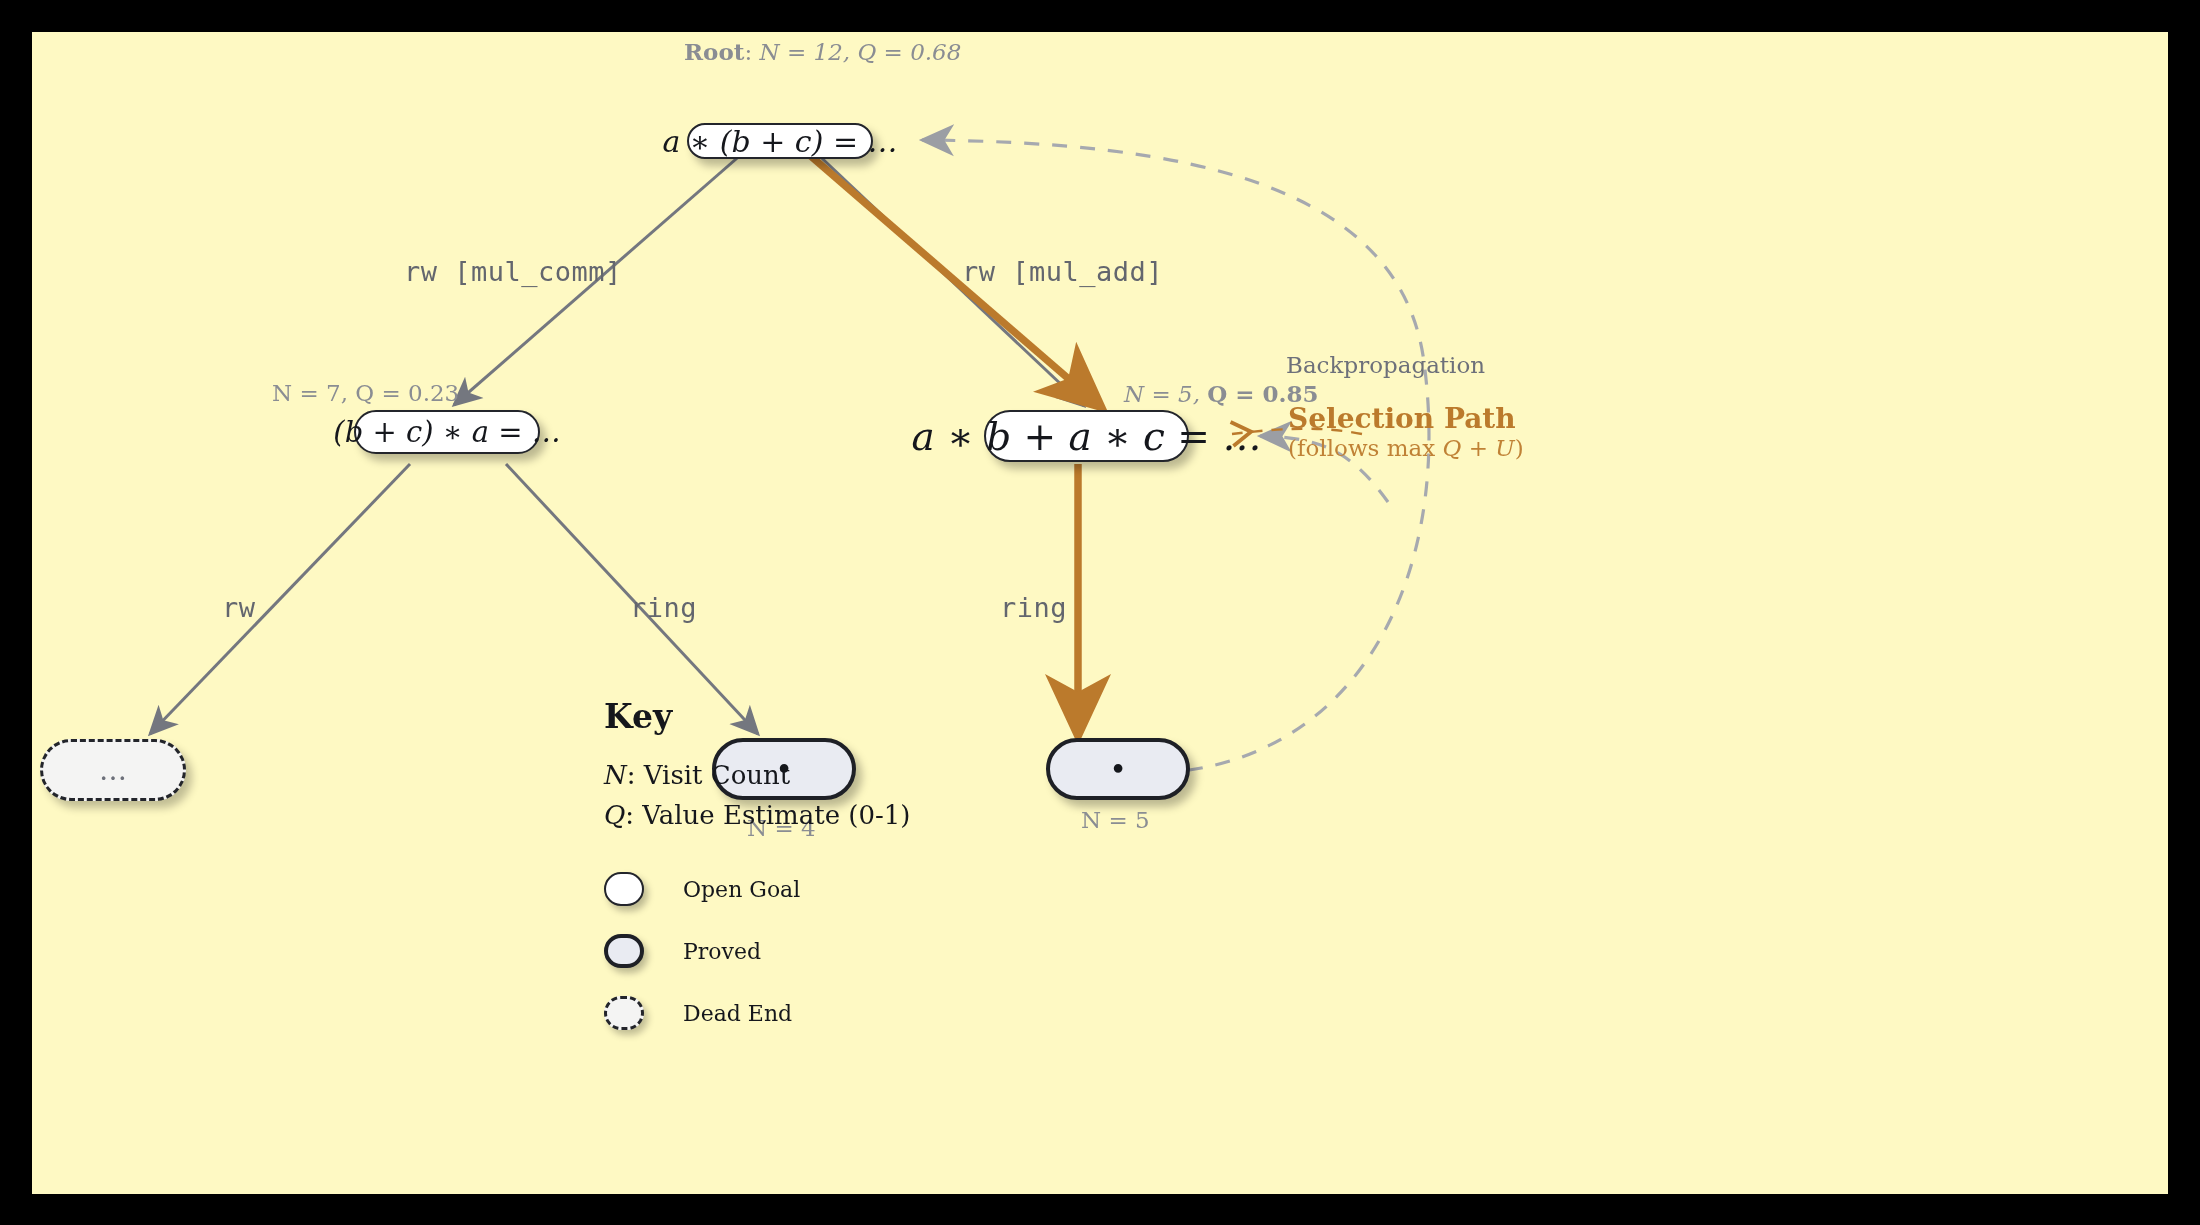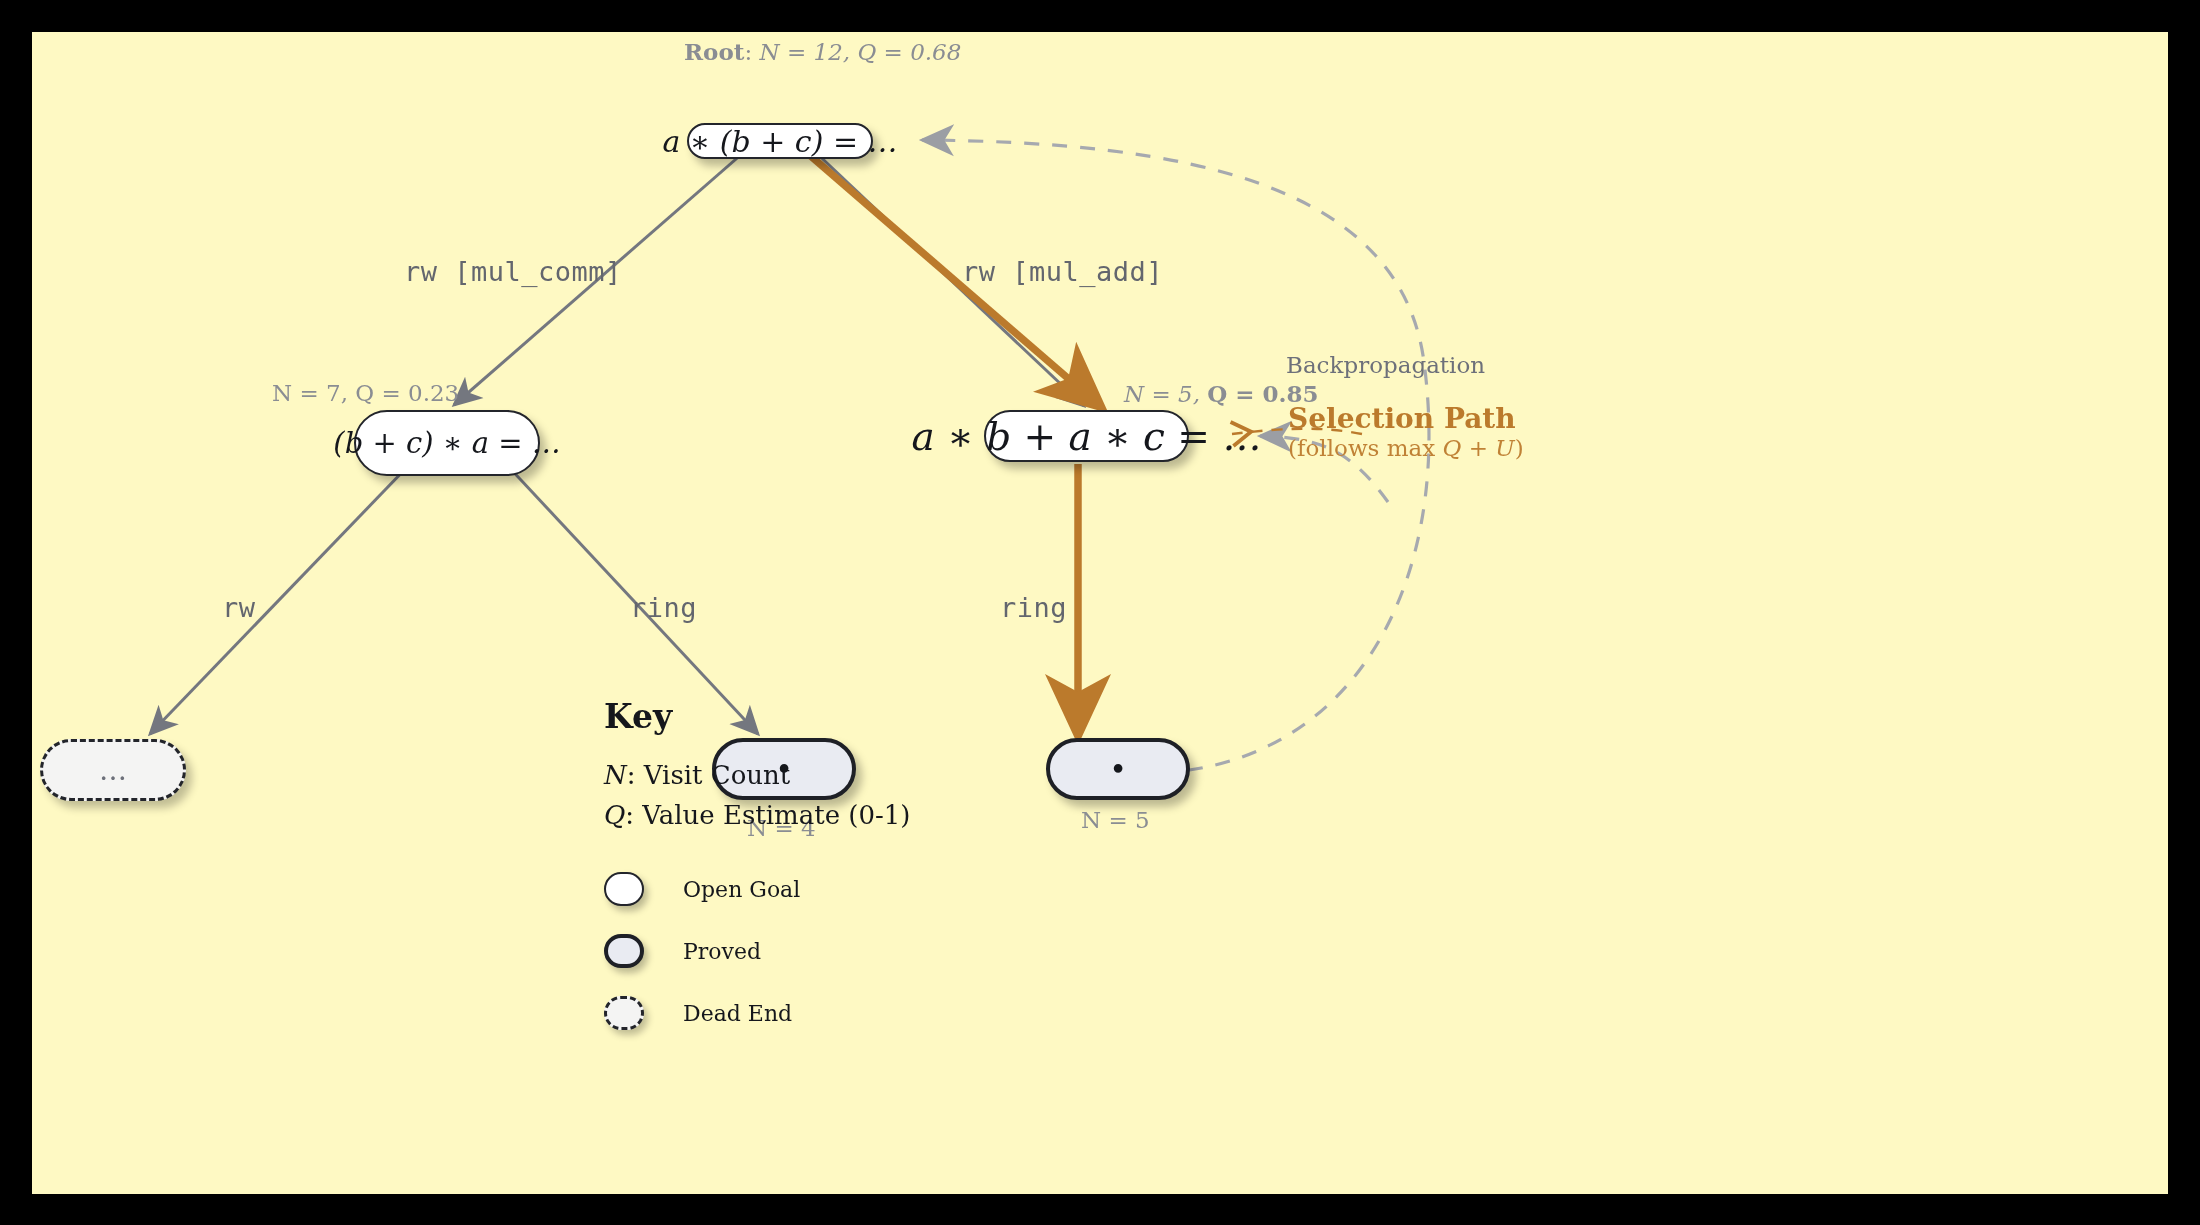--- a/index.html
+++ b/index.html
@@ -205,21 +205,21 @@
   </svg>
 
   <div class="stat" style="left:652px; top:6px;">
     <b>Root</b><span>: </span><span class="it">N = 12, Q = 0.68</span>
   </div>
   <div class="node node-open" style="left:655px; top:77px; width:186px; height:36px; font-size:30px;margin-top:14px;">
     <span>a ∗ (b + c) = …</span>
   </div>
 
   <div class="stat it" style="left:240px; top:348px;">N = 7, Q = 0.23</div>
-  <div class="node node-open" style="left:322px; top:378px; width:186px; height:66px; font-size:29px;">
+  <div class="node node-open" style="left:322px; top:378px; width:186px; height:44px; font-size:29px;">
     <span>(b + c) ∗ a = …</span>
   </div>
 
   <div class="stat" style="left:1092px; top:348px;">
     <span class="it">N = 5,</span>
     <span class="bold">Q = 0.85</span>
   </div>
   <div class="node node-open" style="left:952px; top:378px; width:205px; height:52px; font-size:39px;">
     <span>a ∗ b + a ∗ c = …</span>
   </div>

